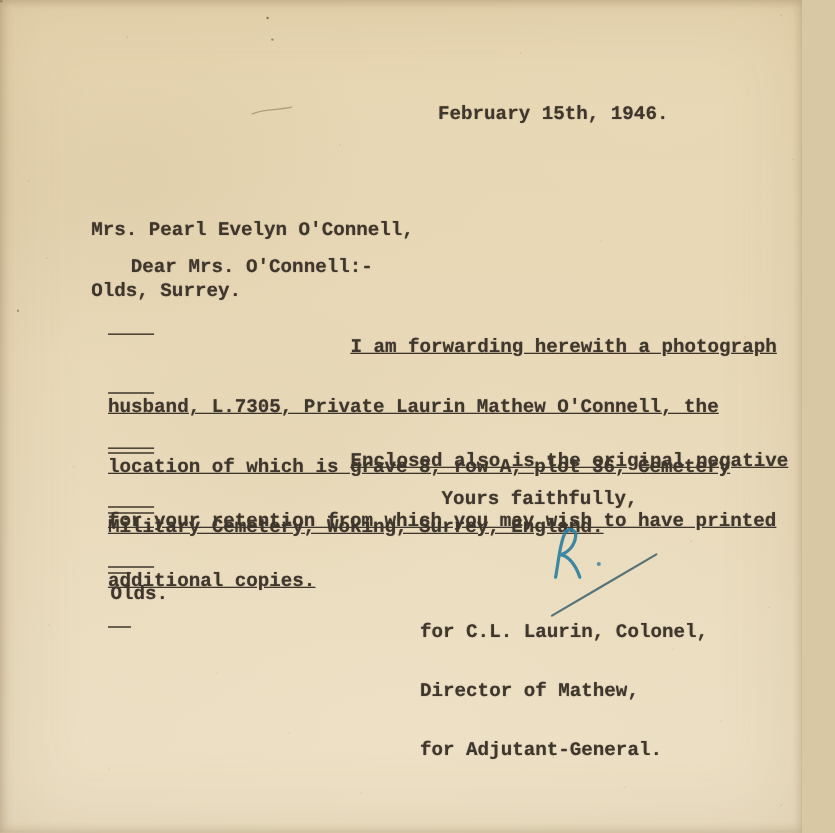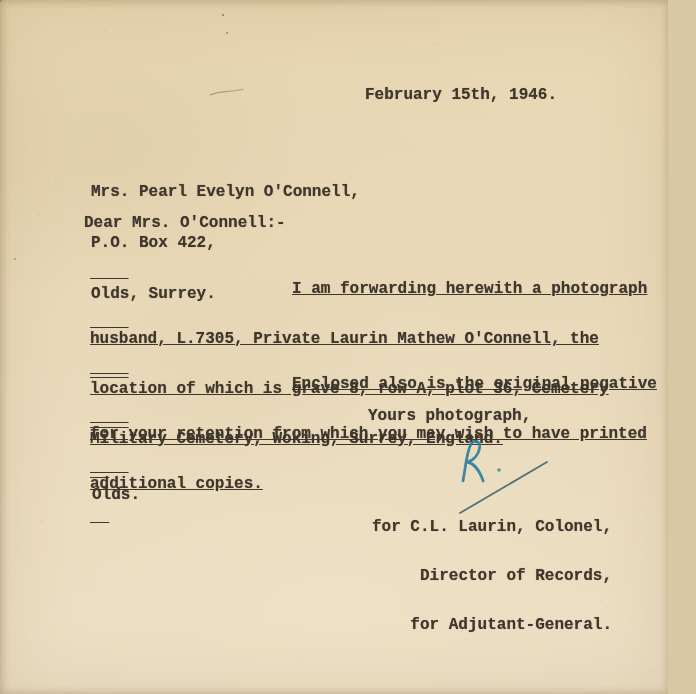--- a/index.html
+++ b/index.html
@@ -22,21 +22,21 @@
       inset -2px -2px 8px rgba(140,115,75,0.10);
     font-family: "Liberation Mono", "DejaVu Sans Mono", monospace;
     font-size: 16px;
     font-weight: bold;
     color: #3f372d;
     text-shadow: 0 0 0.9px rgba(60,50,40,0.60);
   }
   .abs { position: absolute; white-space: pre; }
   .para { line-height: 16.6px; text-decoration: underline; }
   .addr { line-height: 17px; }
-  .sig  { line-height: 16.2px; text-align: right; width: 262px; }
+  .sig  { line-height: 16.2px; width: 262px; }
   .indent { margin-left: 202px; }
   .speck, .speck2 { position: absolute; top: 0; left: 0; width: 2px; height: 2px; border-radius: 50%; }
   .speck {
     background: rgba(95,80,55,0.45);
     box-shadow:
       222px 14px 0 0 rgba(60,50,35,0.55),
       226px 32px 0 0 rgba(60,50,35,0.45),
       105px 30px 0 -0.5px rgba(110,90,60,0.35),
       433px 43px 0 -0.5px rgba(110,90,60,0.30),
       650px 12px 0 -0.5px rgba(110,90,60,0.32),
@@ -80,48 +80,47 @@
 
   <div class="speck"></div>
   <div class="speck2"></div>
 
   <svg class="overlay" width="696" height="694" viewBox="0 0 696 694">
     <path d="M210,95 C218,91.5 226,92 232,91 C236.5,90.2 240.5,90 243,89.3" fill="none" stroke="#9b8b6b" stroke-width="1.1" stroke-linecap="round" opacity="0.75"></path>
   </svg>
 
   <div class="abs" style="left:365px; top:86px;">February 15th, 1946.</div>
 
-  <div class="abs addr" style="left:91px; top:150px;">
+  <div class="abs addr" style="left:76px; top:150px;">
     <div>Mrs. Pearl Evelyn O'Connell,</div>
-    <div>P.O. Box 422,</div>
     <div>Olds, Surrey.</div>
   </div>
 
-  <div class="abs" style="left:84px; top:214px;text-align:center;">Dear Mrs. O'Connell:-</div>
+  <div class="abs" style="left:109px; top:214px;text-align:center;">Dear Mrs. O'Connell:-</div>
 
   <div class="abs para" style="left:90px; top:248px;">
     <div class="indent">I am forwarding herewith a photograph</div>
     <div>husband, L.7305, Private Laurin Mathew O'Connell, the</div>
     <div>location of which is grave 8, row A, plot 36, Cemetery</div>
     <div>Military Cemetery, Woking, Surrey, England.</div>
   </div>
 
   <div class="abs para" style="left:90px; top:343px;">
     <div class="indent">Enclosed also is the original negative</div>
     <div>for your retention from which you may wish to have printed</div>
     <div>additional copies.</div>
   </div>
 
-  <div class="abs" style="left:368px; top:407px;">Yours photograph,</div>
+  <div class="abs" style="left:368px; top:407px;">Yours faithfully,</div>
 
   <div class="abs" style="left:92px; top:486px;">Olds.</div>
 
   <div class="abs sig" style="left:350px; top:487px;">
     <div>for C.L. Laurin, Colonel,</div>
-    <div>Director of Records,</div>
+    <div>Director of Mathew,</div>
     <div>for Adjutant-General.</div>
   </div>
 
   <svg class="overlay" width="696" height="694" viewBox="0 0 696 694">
     <path d="M463,481 C465.5,468 466.5,452 471,444 C474,439.3 480.2,441 479.7,447 C479,454.8 473,461 466.5,462.2 C472.5,462.6 479,469 483.2,481" fill="none" stroke="#2d7f9e" stroke-width="2.7" stroke-linecap="round" stroke-linejoin="round" opacity="0.92"></path>
     <circle cx="499" cy="470" r="1.7" fill="#2d7f9e" opacity="0.8"></circle>
     <path d="M460,513 C486,498 521,477 547,462" fill="none" stroke="#39606d" stroke-width="1.8" stroke-linecap="round" opacity="0.85"></path>
   </svg>
 
 </div>

